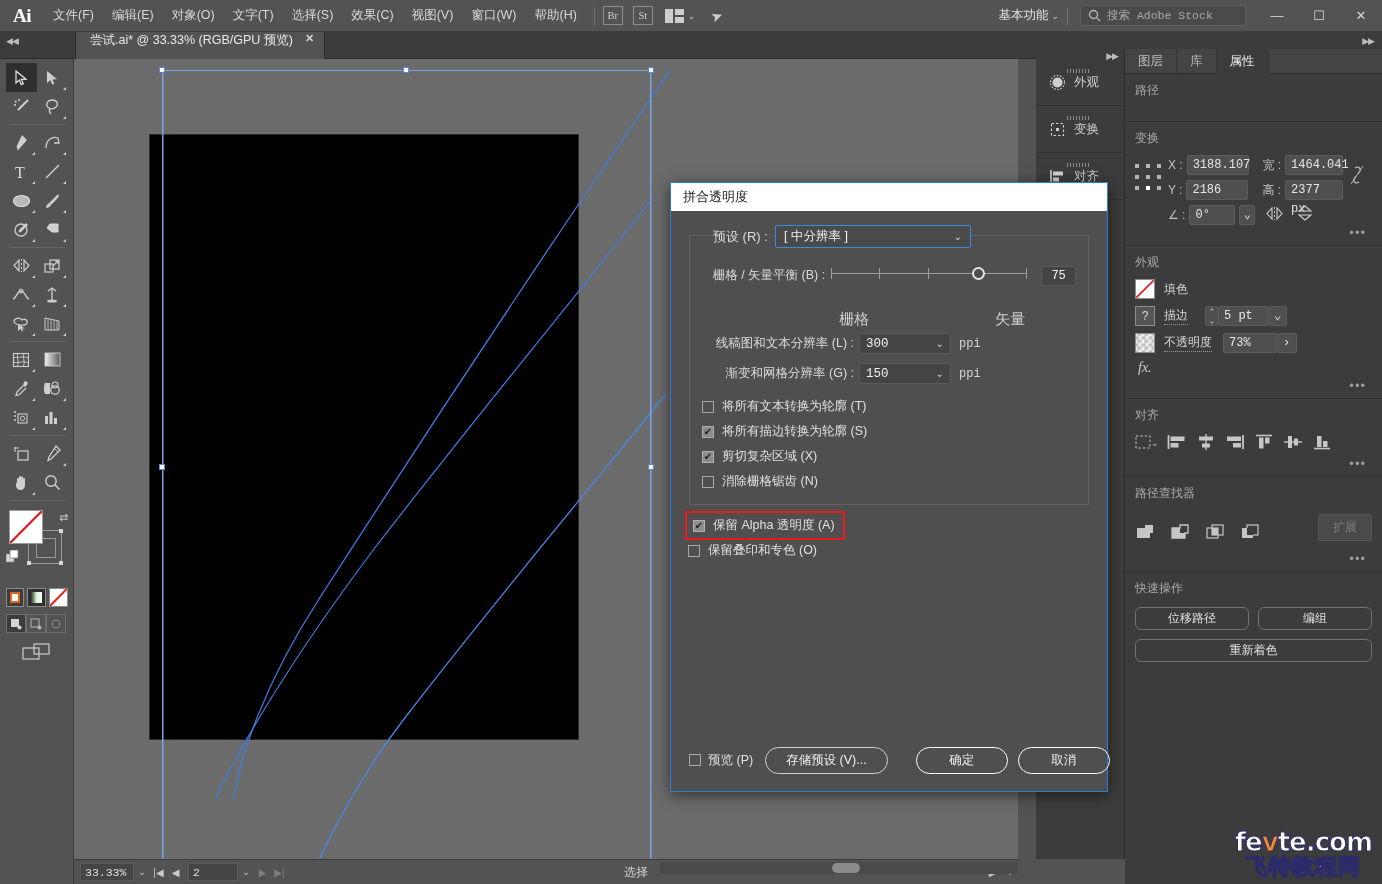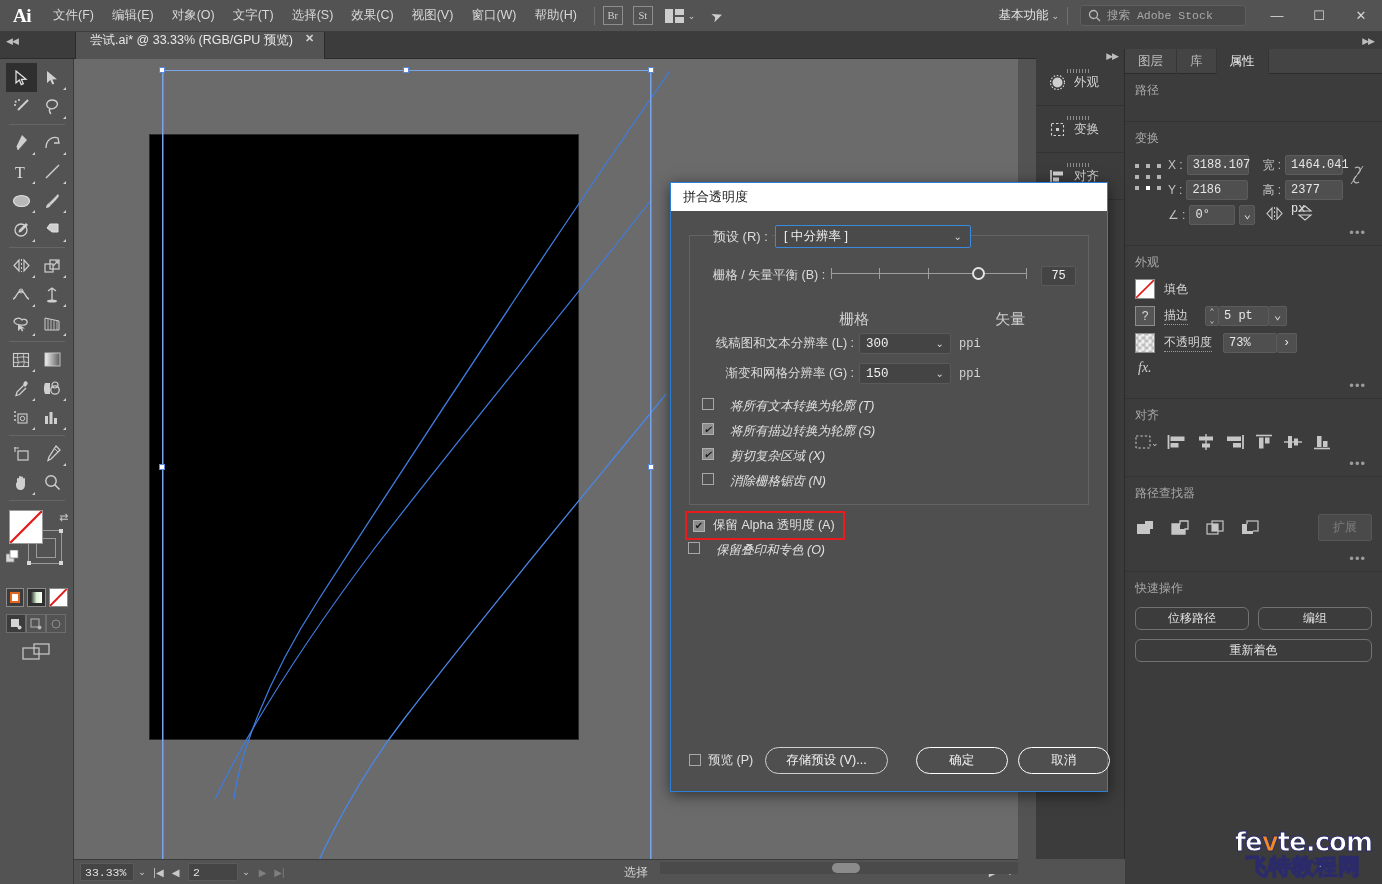--- a/index.html
+++ b/index.html
@@ -223,21 +223,21 @@
 
   .app-row { display: flex; align-items: center; gap: 9px; margin-bottom: 7px; }
   .app-sw { width: 20px; height: 20px; border: 1px solid #8d8d8d; position: relative; }
   .app-label { font-size: 12px; color: #d6d6d6; }
   .dotted-u { border-bottom: 1px dotted #9a9a9a; }
 
   .stepper { width: 13px; height: 20px; display: flex; flex-direction: column;
     align-items: center; justify-content: center; color: #cfcfcf; }
 
   .align-row { display: flex; align-items: center; gap: 9px; padding: 2px 0 6px; }
-  .pf-row { display: flex; align-items: center; gap: 15px; padding: 4px 0 8px; }
+  .pf-row { display: flex; align-items: flex-end; gap: 15px; padding: 4px 0 8px; }
   .expand-btn {
     margin-left: auto; background: #4a4a4a; border: 1px solid #565656;
     border-radius: 2px; color: #7e7e7e; font-size: 12px;
     padding: 4px 14px;
   }
   .qa-grid { display: flex; flex-wrap: wrap; gap: 9px; padding-top: 2px; }
   .qa-btn {
     border: 1px solid #727272; border-radius: 6px; background: #3c3c3c;
     color: #e0e0e0; font-size: 12px; height: 23px; line-height: 21px;
     text-align: center; flex: 1 1 44%;
@@ -328,21 +328,21 @@
   }
   .res-select {
     background: #444444; border: 1px solid #5a5a5a; border-radius: 2px;
     width: 92px; height: 21px; display: flex; align-items: center;
     padding: 0 6px; font-size: 12.5px; color: #f0f0f0;
     font-family: "Liberation Mono", monospace;
   }
   .res-select .cv { margin-left: auto; font-size: 10px; color: #d8d8d8; font-family: "Liberation Sans", sans-serif; }
   .ppi { font-size: 12px; color: #d4d4d4; margin-left: 8px; font-family: "Liberation Mono", monospace; }
 
-  .cb-row { display: flex; gap: 16px; margin-bottom: 8px; font-style: italic; }
+  .cb-row { display: flex; align-items: center; gap: 8px; margin-bottom: 8px; }
   .cb {
     width: 12px; height: 12px; border: 1px solid #a8a8a8; background: #4f4f4f;
     display: flex; align-items: center; justify-content: center;
     font-size: 10px; color: #e8e8e8; flex: none;
   }
   .cb.checked { background: #8c8c8c; border-color: #b0b0b0; color: #1e1e1e; }
   .cb-label { font-size: 12.5px; color: #e0e0e0; white-space: nowrap; }
 
   .highlight-box {
     border: 2px solid #e81c1c; padding: 4px 8px 4px 6px;

